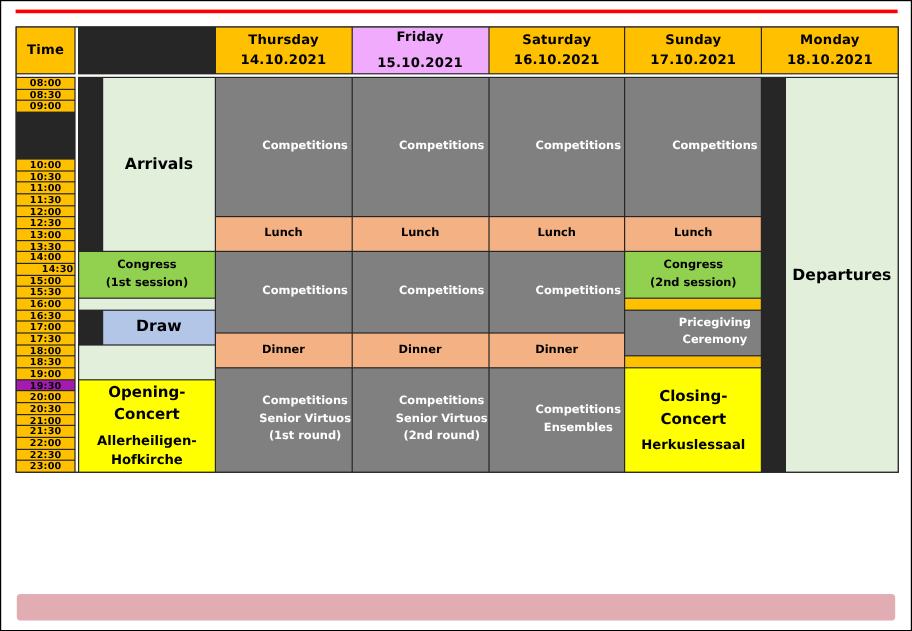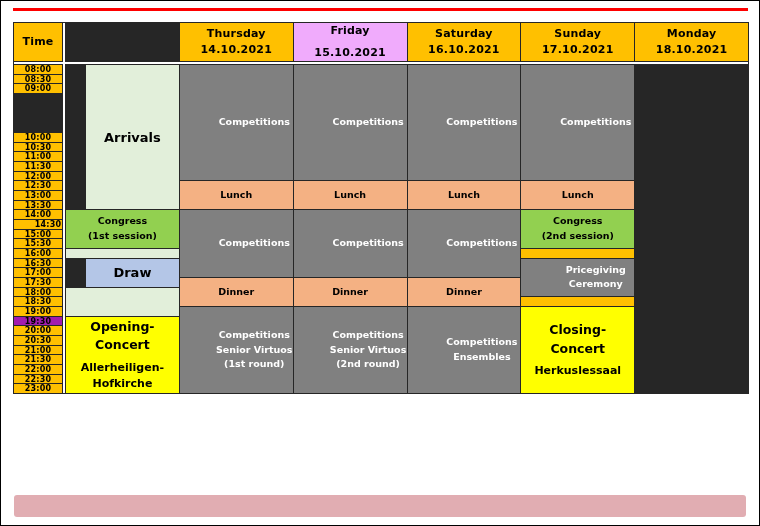--- a/index.html
+++ b/index.html
@@ -247,15 +247,18 @@
       <div class="cell fg-dark" style="grid-area: 24 / 7 / span 1; background: rgb(255, 192, 0);"></div>
       <div class="cell fg-dark blocks" style="grid-area: 25 / 7 / span 9; background: rgb(255, 255, 0);">
         <div class="block block-0">
           <span>Closing-</span>
           <span>Concert</span>
         </div>
         <div class="block block-1">
           <span>Herkuslessaal</span>
         </div>
       </div>
+      <div class="cell fg-dark size-lg" style="grid-area: 3 / 8 / span 31; background: rgb(226, 239, 218);">
+        <span>Departures</span>
+      </div>
     </div>
   <div class="bottom-bar" style="background: rgb(225, 173, 178);"></div>
 </div>
 
 </body></html>

